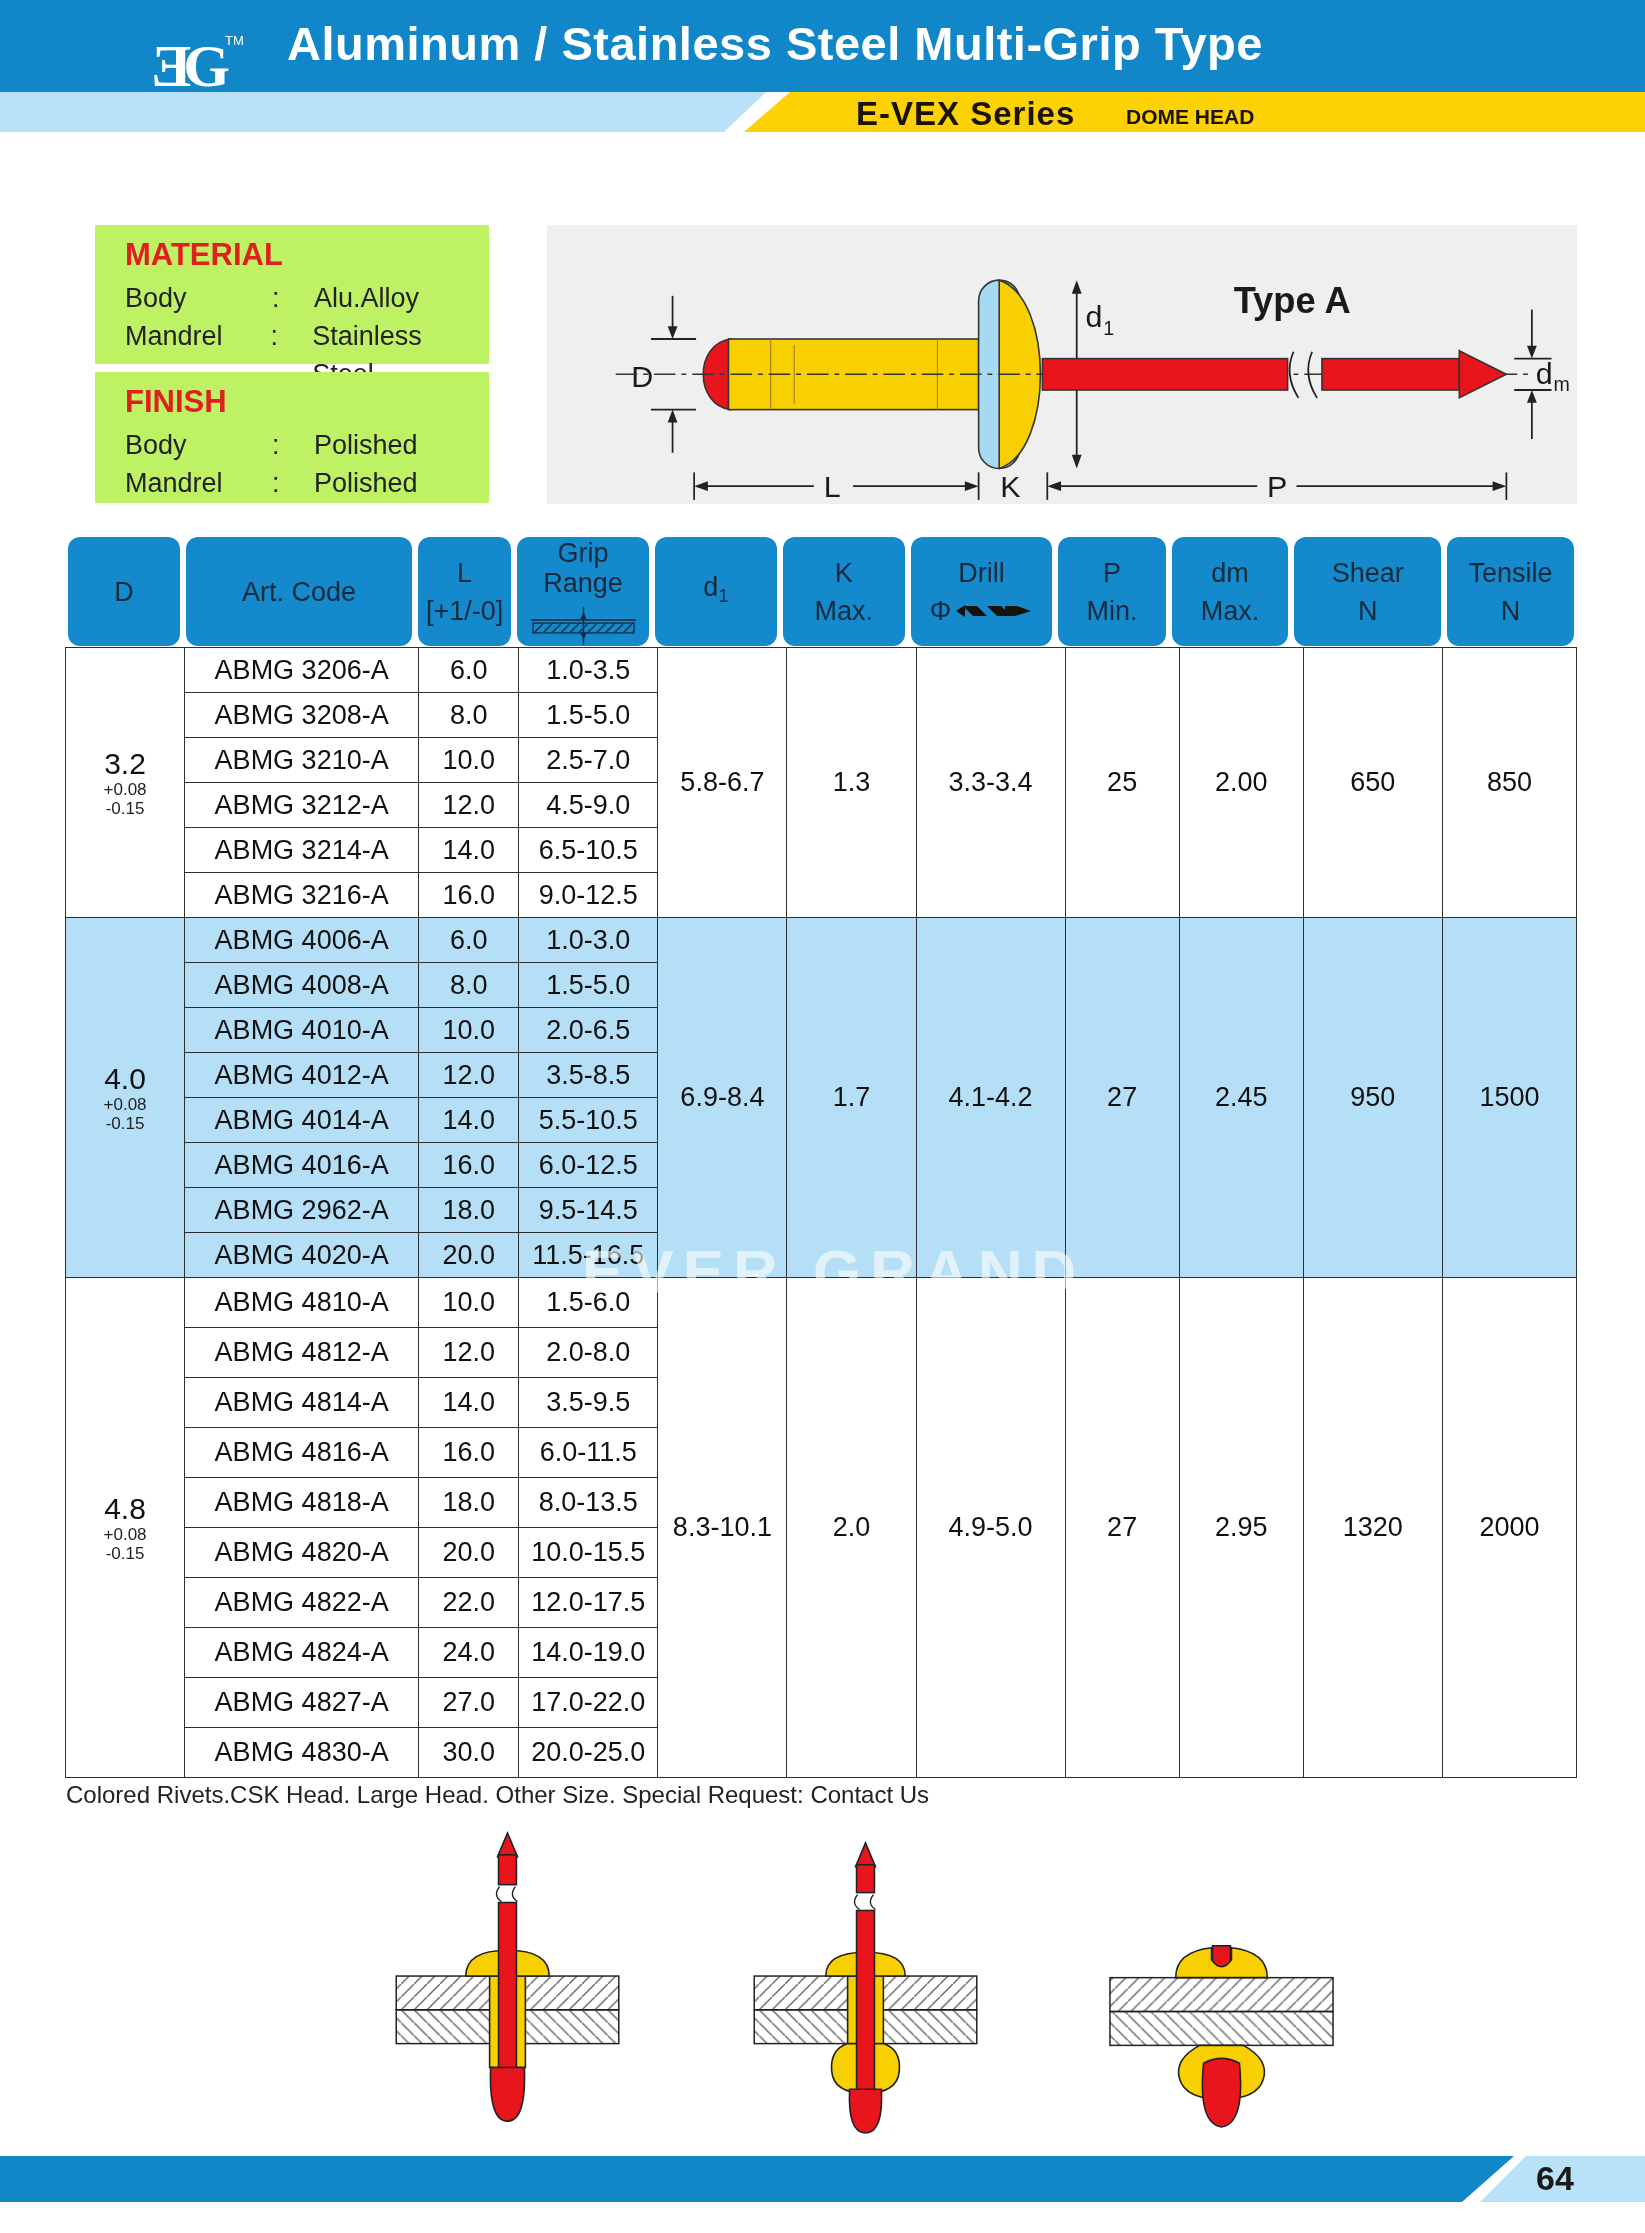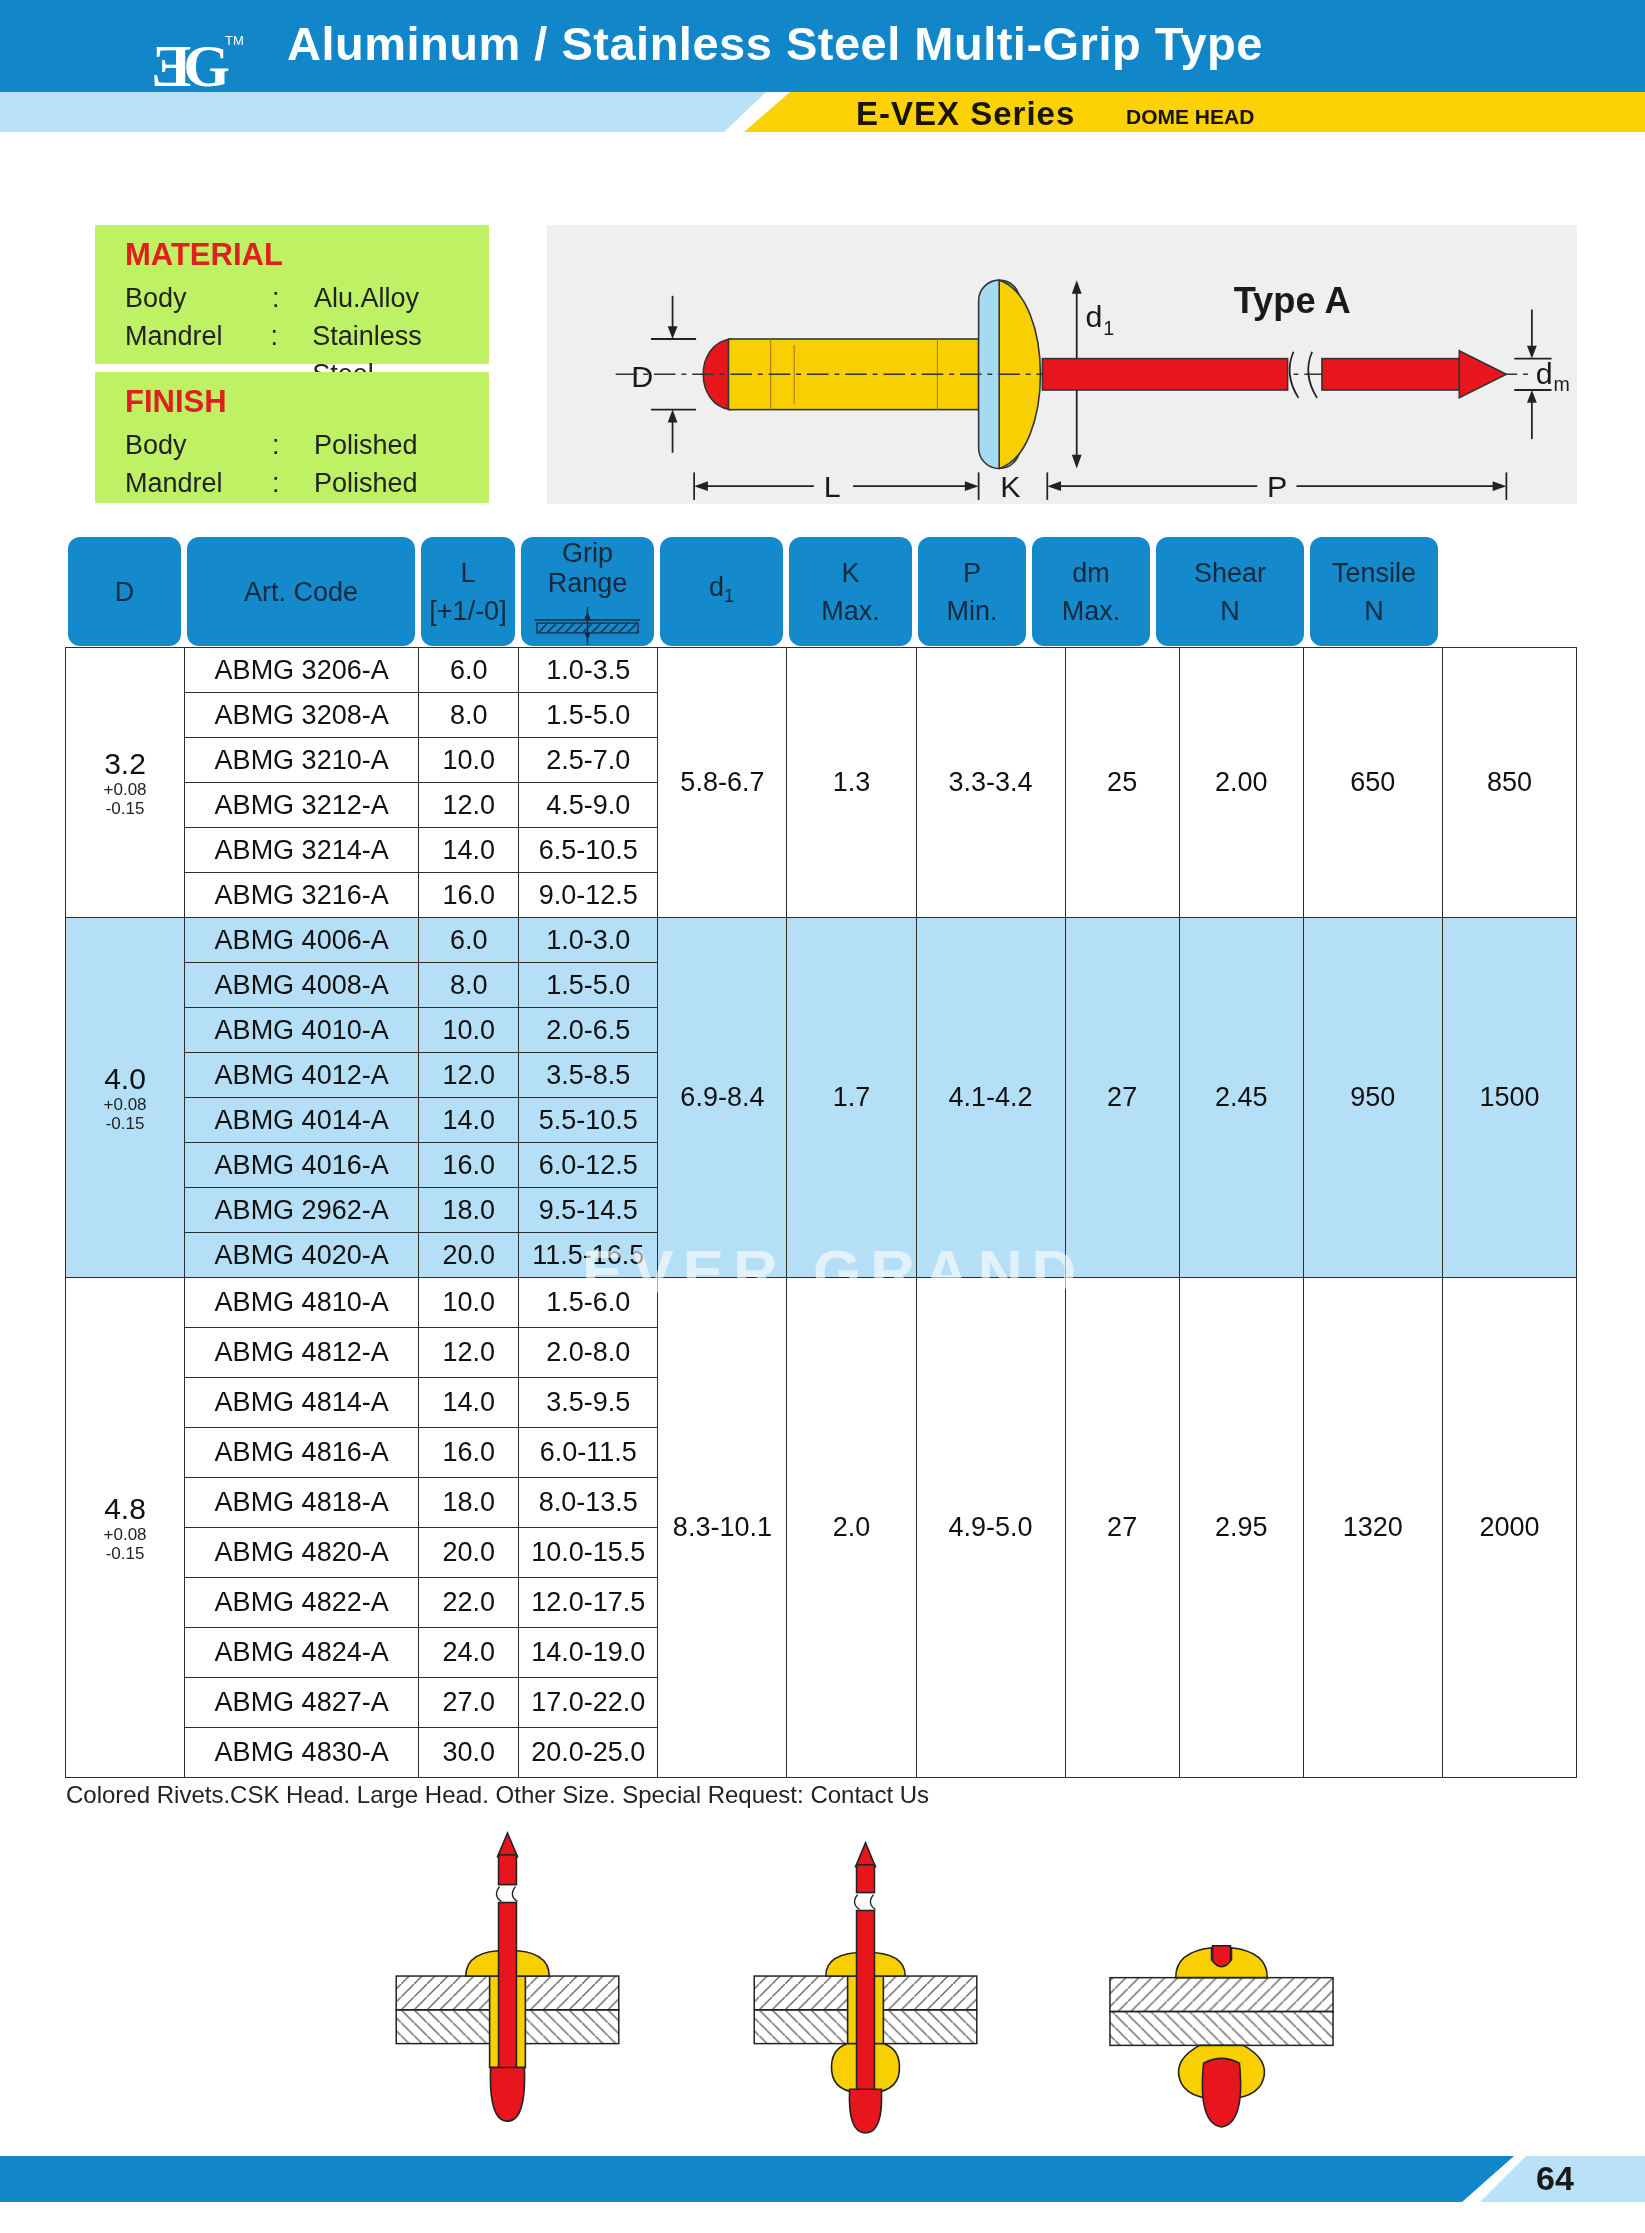--- a/index.html
+++ b/index.html
@@ -227,20 +227,32 @@
         <polygon points="59,6 56,13 62,13" fill="#14293c"></polygon>
         <polygon points="59,34 56,27 62,27" fill="#14293c"></polygon>
       </svg>
     </div>
     <div class="hcell hc-d1">
       <span><span>d</span><sub>1</sub></span>
     </div>
     <div class="hcell hc-k">
       <span>K</span>
       <span>Max.</span>
+    </div>
+    <div class="hcell hc-drill">
+      <span>Drill</span>
+      <span class="drill-row">
+        <span>Φ</span>
+        <svg width="78" height="24" viewBox="0 0 78 24">
+          <path d="M1 12 L10 6 L10 18 Z" fill="#14120a"></path>
+          <path d="M8 7 h14 l10 10 h-14 Z" fill="#14120a"></path>
+          <path d="M26 7 h14 l10 10 h-14 Z" fill="#14120a" transform="translate(6 0)"></path>
+          <path d="M50 7 h12 l14 5 l-16 5 h-10 Z" fill="#14120a"></path>
+        </svg>
+      </span>
     </div>
     <div class="hcell hc-p">
       <span>P</span>
       <span>Min.</span>
     </div>
     <div class="hcell hc-dm">
       <span>dm</span>
       <span>Max.</span>
     </div>
     <div class="hcell hc-shear">

